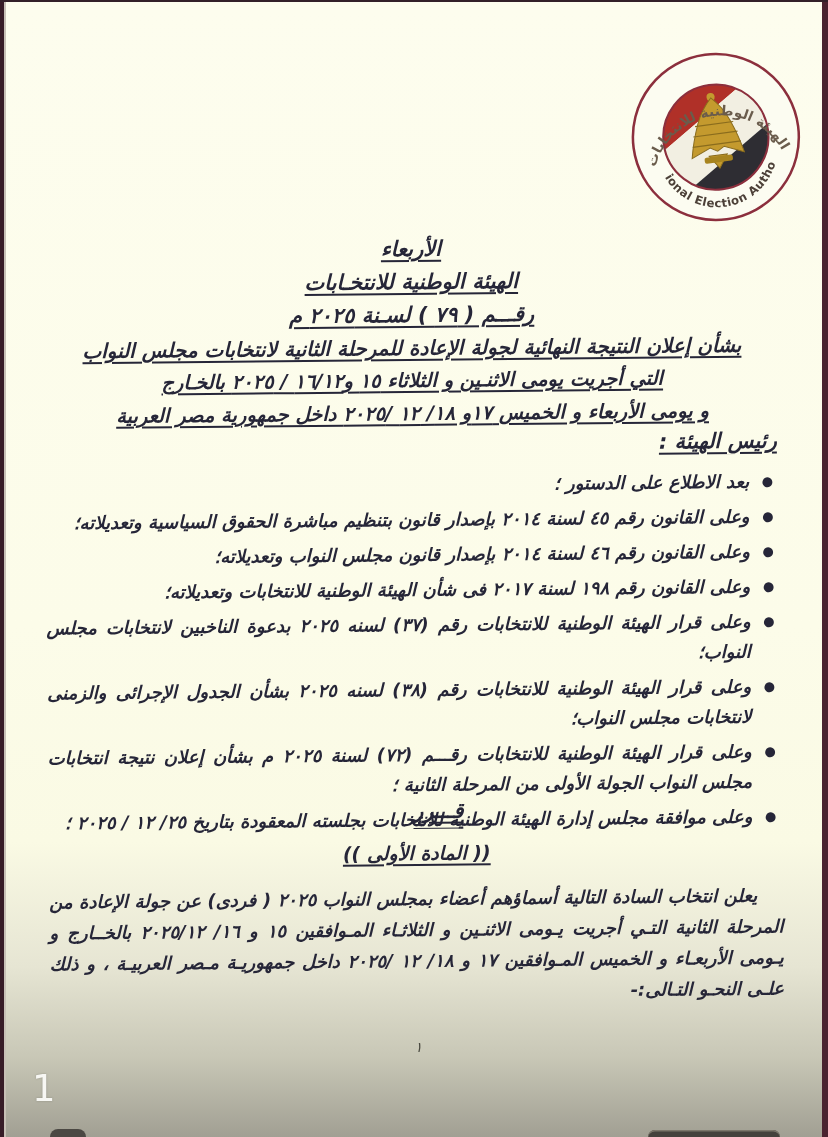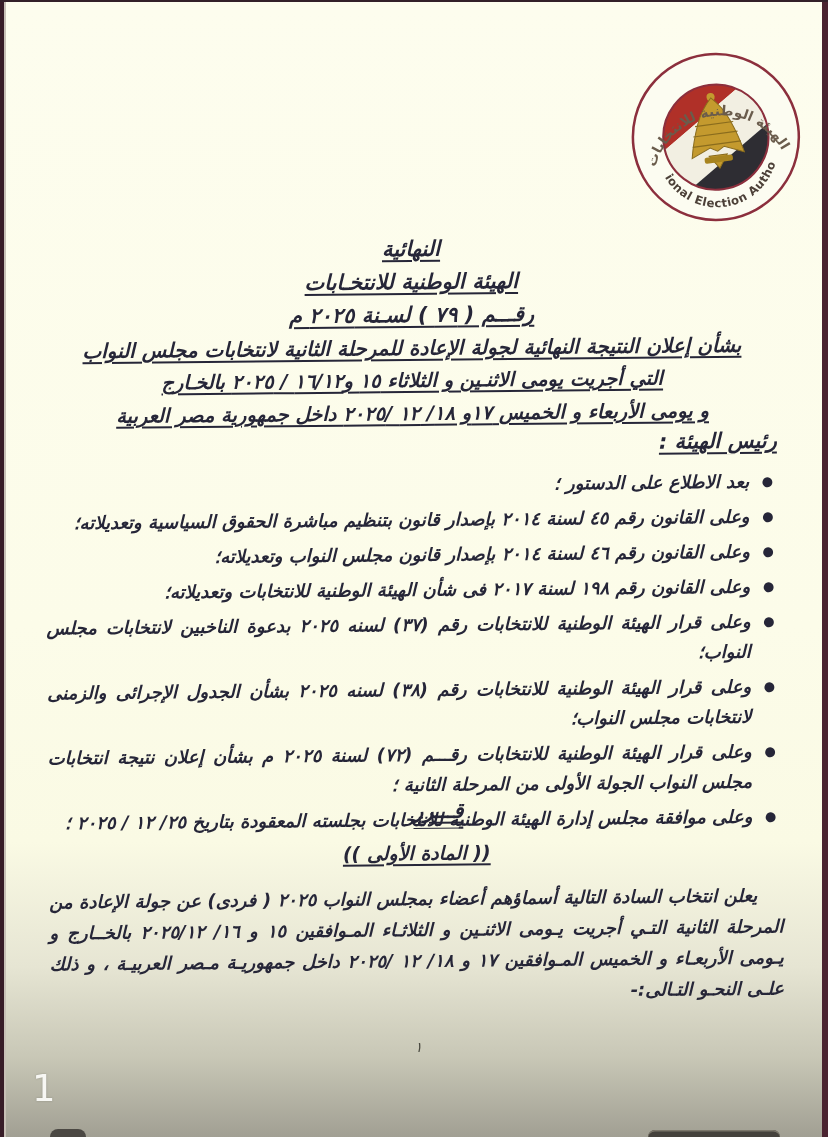--- a/index.html
+++ b/index.html
@@ -117,21 +117,21 @@
           <text font-size="13.5" font-weight="bold" fill="#6a5c4c" letter-spacing="1">
             <textPath href="#arcTop" startOffset="50%" text-anchor="middle">الهيئة الوطنية للانتخابات</textPath>
           </text>
           <text font-size="11.5" font-weight="bold" fill="#4c4038" letter-spacing=".5">
             <textPath href="#arcBot" startOffset="50%" text-anchor="middle">National Election Authority</textPath>
           </text>
         </g>
       </svg>
 
       <div class="title-block">
-        <div class="t-line t-1 ar"><span class="u">النهائية</span></div>
+        <div class="t-line t-1 ar"><span class="u">الأربعاء</span></div>
         <div class="t-line t-2 ar"><span class="u">الهيئة الوطنية للانتخـابات</span></div>
         <div class="t-line t-3 ar"><span class="u">رقـــم ( ٧٩ )  لسـنة ٢٠٢٥ م</span></div>
         <div class="t-line t-4 ar"><span class="u">بشأن إعلان النتيجة النهائية لجولة الإعادة للمرحلة الثانية لانتخابات مجلس النواب</span></div>
         <div class="t-line t-5 ar"><span class="u">التي أجريت يومى  الاثنـين و الثلاثاء ١٥ و١٦/١٢ / ٢٠٢٥ بالخـارج</span></div>
         <div class="t-line t-6 ar"><span class="u">و يومى الأربعاء و الخميس ١٧و ١٨/ ١٢ /٢٠٢٥ داخل جمهورية مصر العربية</span></div>
       </div>
 
       <div class="chairman ar">
         <span class="u">رئيس الهيئة :</span>
       </div>

